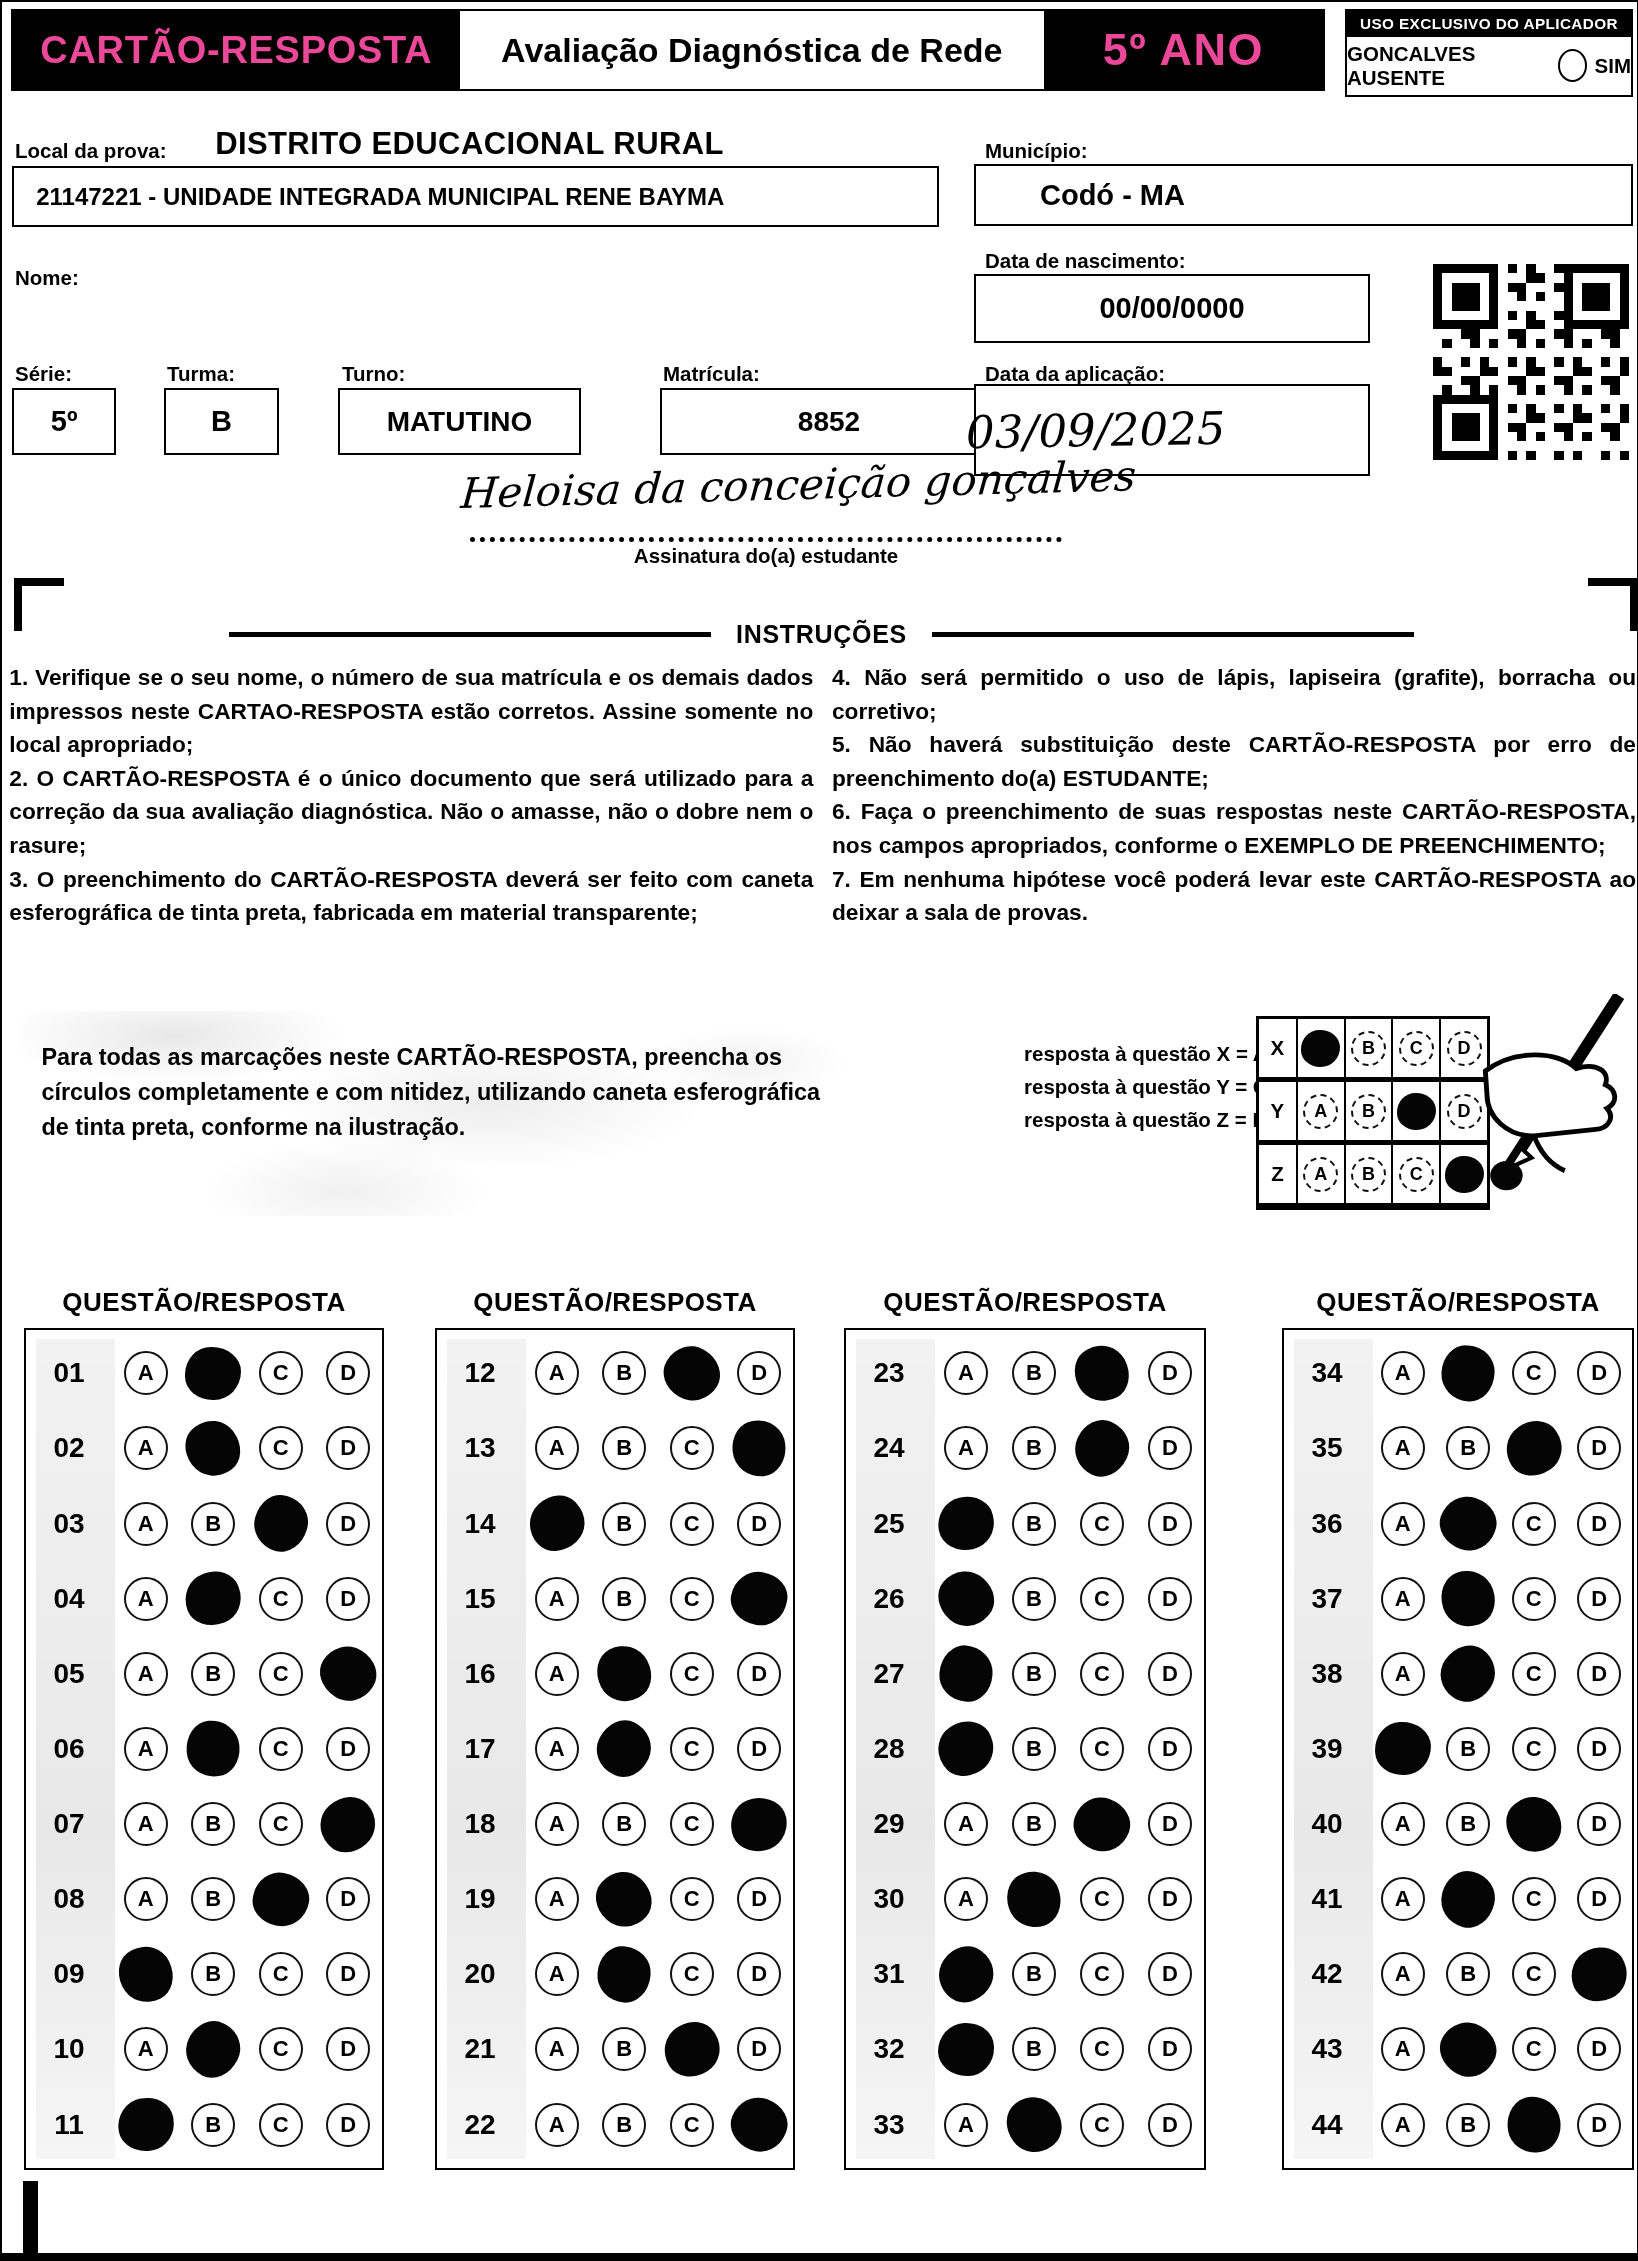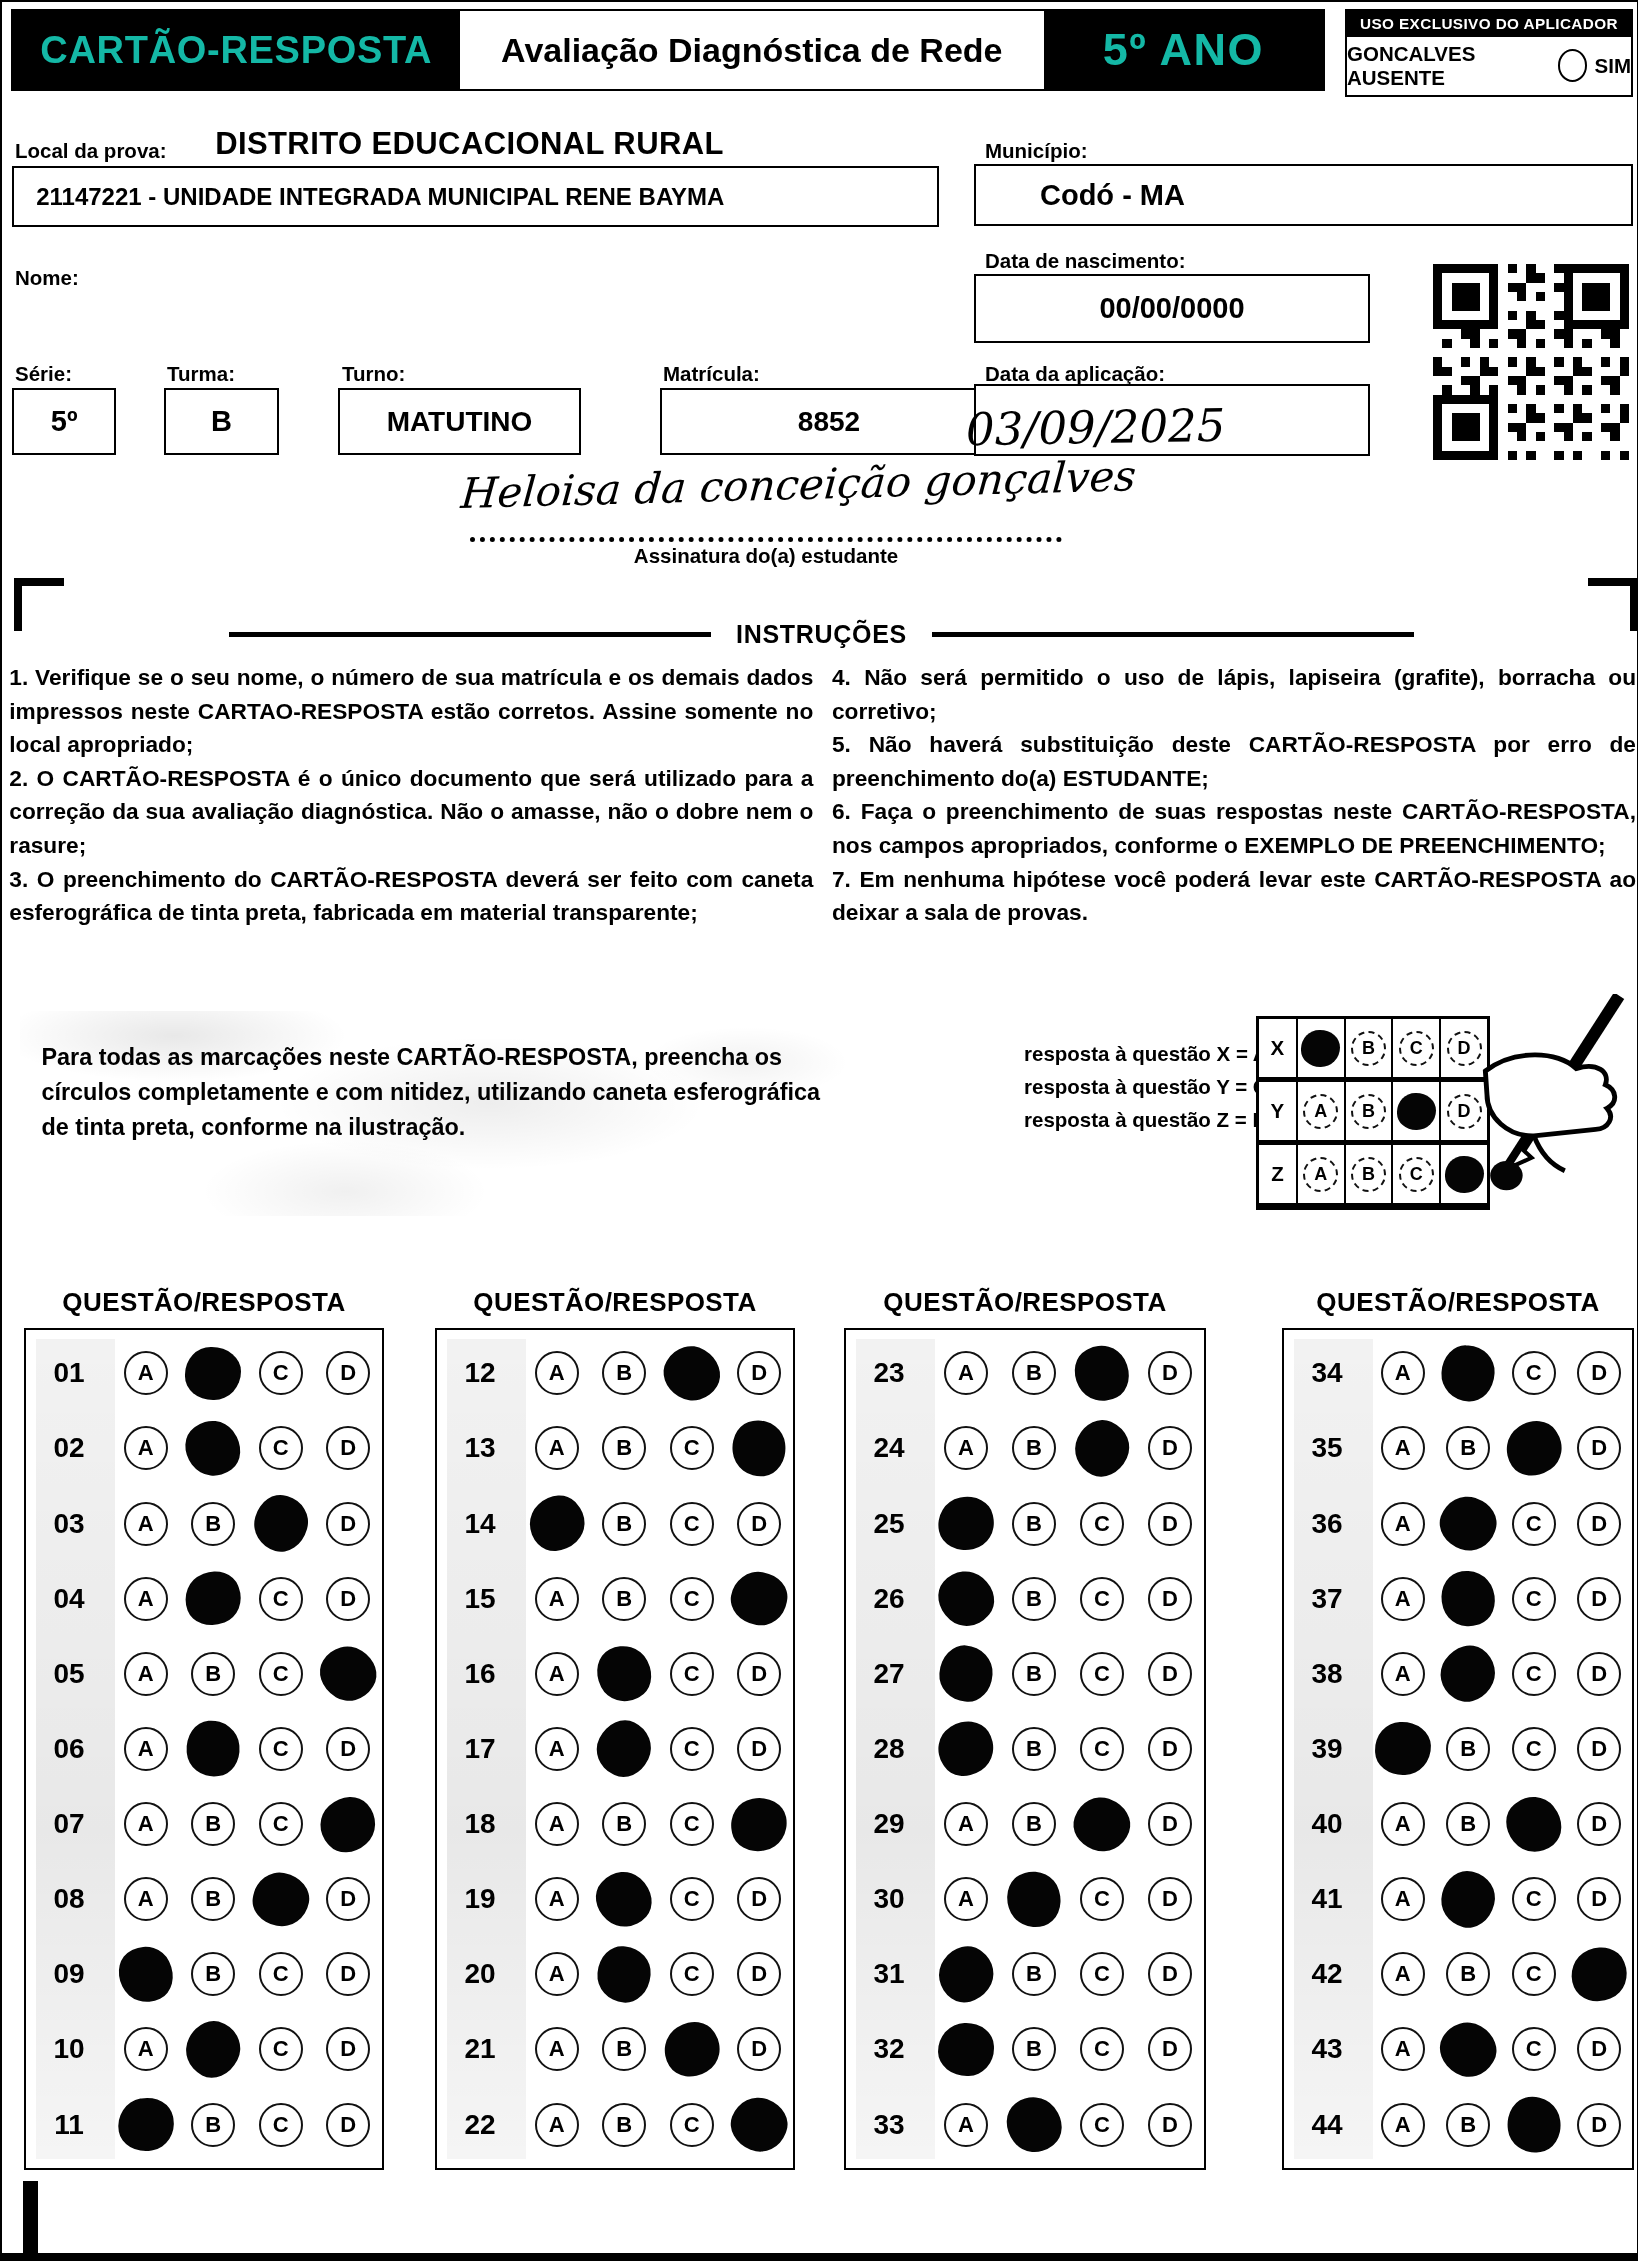--- a/index.html
+++ b/index.html
@@ -4,21 +4,21 @@
 <style>
   html,body{margin:0;padding:0;background:#888;}
   .page{
     position:relative;width:1639px;height:2261px;background:#fff;
     border:2.9px solid #000;border-bottom:8.8px solid #000;box-sizing:border-box;
     font-family:"Liberation Sans",sans-serif;color:#000;overflow:hidden;
   }
   
   .hdr-strip{position:absolute;top:7.3px;left:8.8px;width:1314px;height:82px;
     display:flex;border:2.9px solid #000;box-sizing:border-box;}
-  .hdr-black{background:#000;color:#14b8a6;display:flex;align-items:center;justify-content:center;}
+  .hdr-black{background:#000;color:#ec4899;display:flex;align-items:center;justify-content:center;}
   .hdr-card{flex:0 0 447px;font-size:38px;font-weight:bold;letter-spacing:0.7px;}
   .hdr-exam{flex:1;display:flex;align-items:center;justify-content:center;
     font-size:34px;font-weight:bold;}
   .hdr-grade{flex:0 0 279px;font-size:45px;font-weight:bold;letter-spacing:1.5px;}
   .aplicador{position:absolute;top:7.3px;left:1343px;width:288px;height:88px;
     border:2.9px solid #000;box-sizing:border-box;display:flex;flex-direction:column;}
   .aplicador-title{background:#000;color:#fff;font-size:15.3px;font-weight:bold;
     text-align:center;padding:3.7px 0;letter-spacing:0.4px;}
   .aplicador-body{flex:1;display:flex;align-items:center;justify-content:center;
     gap:7.3px;font-size:20.5px;font-weight:bold;}
@@ -30,21 +30,21 @@
   .fbox{position:absolute;border:2.9px solid #000;box-sizing:border-box;
     display:flex;align-items:center;font-weight:bold;background:#fff;}
   .fbox.school{top:164px;left:10.2px;width:927px;height:61px;font-size:24px;padding-left:22px;}
   .fbox.municipio{top:162px;left:972px;width:659px;height:62px;font-size:29px;padding-left:64px;}
   .fbox.nome{top:276px;left:10.2px;width:927px;height:67px;font-size:25.6px;padding-left:28px;}
   .fbox.nascimento{top:272px;left:972px;width:396px;height:69px;font-size:29px;justify-content:center;}
   .fbox.serie{top:386px;left:10.2px;width:104px;height:67px;font-size:29px;justify-content:center;}
   .fbox.turma{top:386px;left:162px;width:115px;height:67px;font-size:29px;justify-content:center;}
   .fbox.turno{top:386px;left:336px;width:243px;height:67px;font-size:28px;justify-content:center;}
   .fbox.matricula{top:386px;left:658px;width:338px;height:67px;font-size:28px;justify-content:center;}
-  .fbox.aplicacao{top:382px;left:972px;width:396px;height:72px;align-items:flex-end;}
+  .fbox.aplicacao{top:382px;left:972px;width:396px;height:92px;}
   .handwriting{font-family:"DejaVu Serif",serif;font-style:italic;font-weight:normal;}
   .date-hand{font-size:45px;margin-left:-10.2px;transform:rotate(-1deg);white-space:nowrap;}
   .signature-text{position:absolute;top:459px;left:459px;width:607px;font-size:42px;
     transform:rotate(-1.5deg) skewX(-6deg);white-space:nowrap;}
   .signature-line{position:absolute;top:491px;left:468px;width:592px;height:44px;
     border-bottom:5.1px dotted #000;}
   .signature-label{position:absolute;top:542px;left:468px;width:592px;text-align:center;
     font-size:20.5px;font-weight:bold;}
   
   .qr{position:absolute;top:262px;left:1431px;width:196px;height:196px;}

